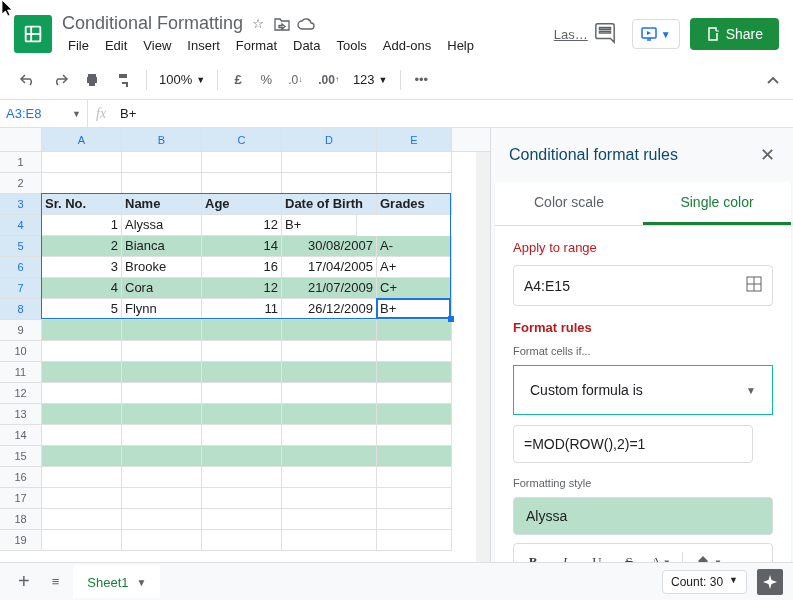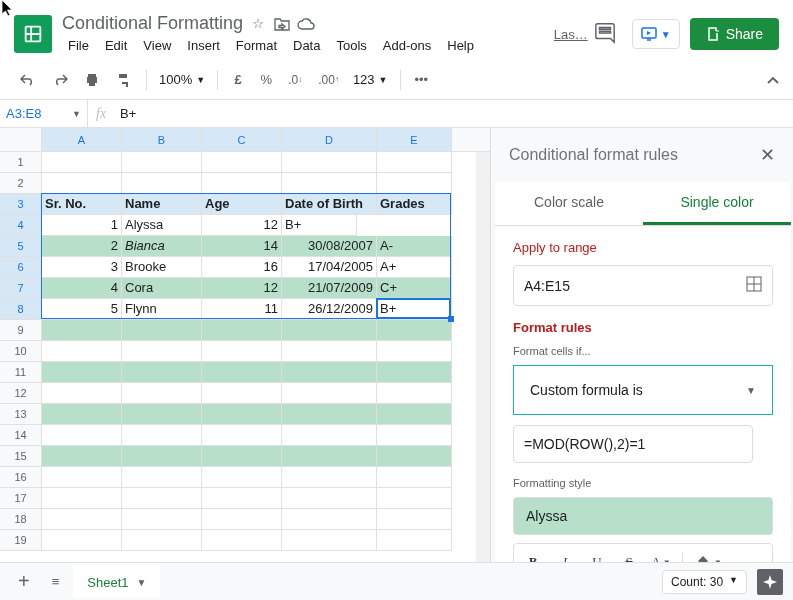--- a/index.html
+++ b/index.html
@@ -37,21 +37,21 @@
 .row { display: flex; height: 21px; }
 .row-h { width: 42px; border-right: 1px solid #e0e0e0; border-bottom: 1px solid #e0e0e0; text-align: center; font-size: 11px; color: #5f6368; line-height: 20px; background: #f8f9fa; }
 .row-h.sel { background: #d6e8f5; color: #1a73e8;}
 .cell { border-right: 1px solid #e0e0e0; border-bottom: 1px solid #e0e0e0; padding: 0 3px; font-size: 13px; line-height: 20px; overflow: hidden; white-space: nowrap; }
 .cell.r { text-align: right; }
 .alt-row .cell { background: #b7dfc9; }
 .header-row .cell { background: #d6e8f5; font-weight: bold; }
 .active-cell-border { position: absolute; border: 2px solid #1a73e8; pointer-events: none; }
 .sidebar { flex: 1; border-left: 1px solid #dadce0; display: flex; flex-direction: column; background: #f8f9fa; }
 .sidebar-header { display: flex; align-items: center; justify-content: space-between; padding: 16px 18px; }
-.sidebar-title { font-size: 16px; font-weight: 400; color: #737373; }
+.sidebar-title { font-size: 16px; font-weight: 400; color: #0c4a6e; }
 .close-x { color: #5f6368; cursor: pointer; font-size: 18px; }
 .sidebar-body { background: #fff; margin: 0 2px 0 4px; flex: 1; overflow-y: auto; padding: 0 0 10px 0; box-shadow: 0 1px 2px rgba(0,0,0,0.05); }
 .tabs { display: flex; border-bottom: 1px solid #dadce0; }
 .tab { flex: 1; text-align: center; padding: 12px 0; cursor: pointer; font-size: 14px; color: #5f6368; }
 .tab.active { color: #188038; border-bottom: 3px solid #188038; font-weight: 500; }
 .section { padding: 14px 18px 0 18px; }
 .section-label { font-size: 13px; color: #b91c1c; margin-bottom: 10px; }
 .section-sublabel { font-size: 11px; color: #5f6368; margin-bottom: 8px; }
 .range-input { border: 1px solid #dadce0; border-radius: 4px; padding: 10px; display: flex; align-items: center; justify-content: space-between; font-size: 14px; }
 .grid-icon { color: #5f6368; }
@@ -159,21 +159,21 @@
     </div>
   <div class="tb-sep"></div>
   <div class="zoom">
       <span>100%</span>
       <span style="font-size:9px;">▼</span>
     </div>
   <div class="tb-sep"></div>
   <div class="tb-btn" style="font-weight:bold;">£</div>
   <div class="tb-btn">%</div>
   <div class="tb-btn" style="font-size:12px;">.0<sub style="font-size:8px;">↓</sub></div>
-  <div class="tb-btn" style="font-size:12px;">.00<sub style="font-size:8px;">↑</sub></div>
+  <div class="tb-btn" style="font-size:12px;font-weight:bold;">.00<sub style="font-size:8px;">↑</sub></div>
   <div class="zoom">
       <span>123</span>
       <span style="font-size:9px;">▼</span>
     </div>
   <div class="tb-sep"></div>
   <div class="tb-btn">•••</div>
   <div class="toolbar-collapse"><svg width="12" height="8" viewBox="0 0 12 8">
         <path d="M1 7 L6 2 L11 7" fill="none" stroke="#5f6368" stroke-width="1.8"></path>
       </svg></div>
 </div>
@@ -224,21 +224,21 @@
       <div class="row">
         <div class="row-h sel">4</div>
         <div class="cell r" style="width: 80px;">1</div>
         <div class="cell" style="width: 80px;">Alyssa</div>
         <div class="cell r" style="width: 80px;">12</div>
         <div class="cell" style="width: 75px;">B+</div>
       </div>
       <div class="row alt-row">
         <div class="row-h sel">5</div>
         <div class="cell r" style="width: 80px;">2</div>
-        <div class="cell" style="width: 80px; font-style: italic;">Bianca</div>
+        <div class="cell" style="width: 80px;">Bianca</div>
         <div class="cell r" style="width: 80px;">14</div>
         <div class="cell r" style="width: 95px;">30/08/2007</div>
         <div class="cell" style="width: 75px;">A-</div>
       </div>
       <div class="row">
         <div class="row-h sel">6</div>
         <div class="cell r" style="width: 80px;">3</div>
         <div class="cell" style="width: 80px;">Brooke</div>
         <div class="cell r" style="width: 80px;">16</div>
         <div class="cell r" style="width: 95px;">17/04/2005</div>

